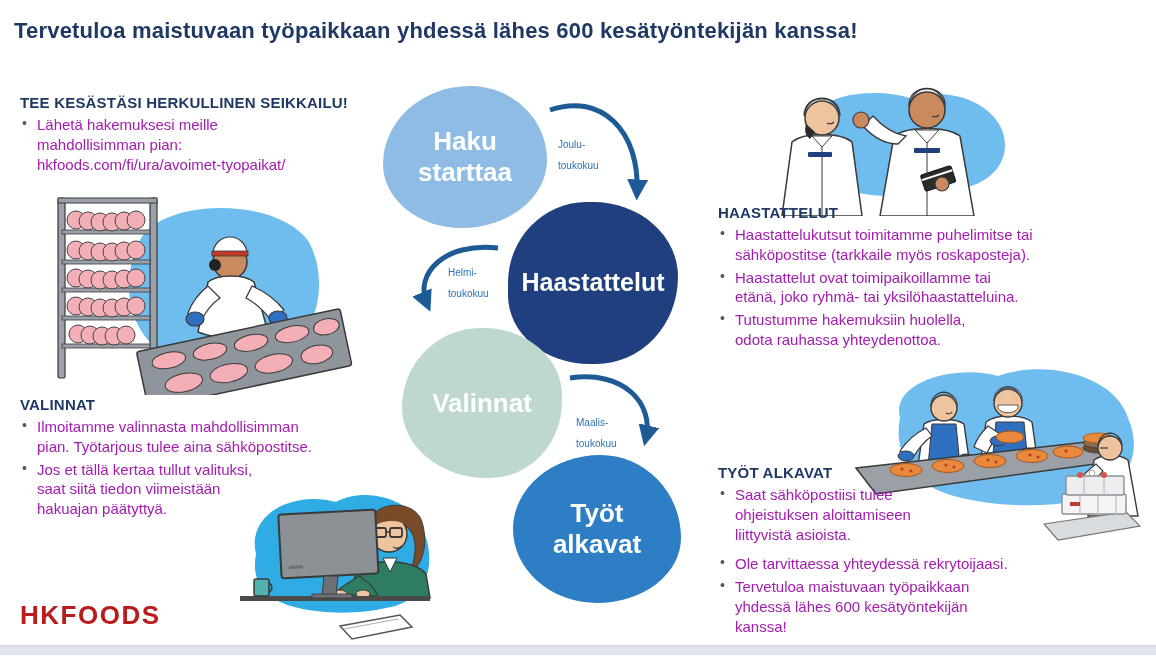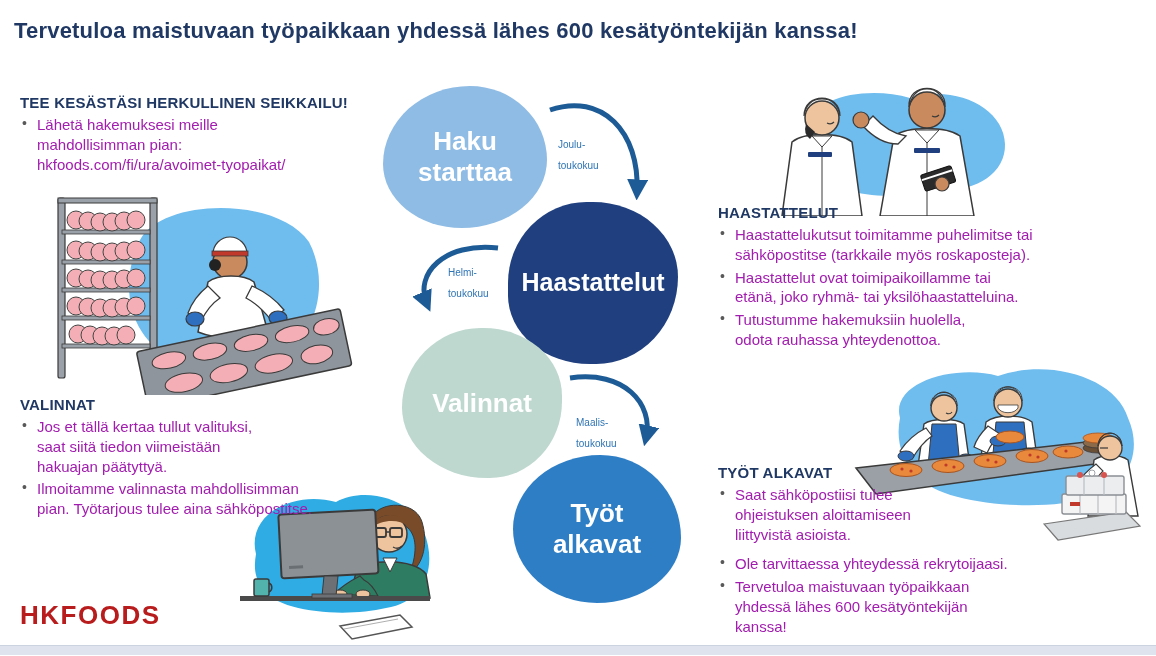--- a/index.html
+++ b/index.html
@@ -147,25 +147,25 @@
           <ellipse cx="204" cy="180" rx="19" ry="9"></ellipse>
           <ellipse cx="250" cy="180" rx="19" ry="9"></ellipse>
           <ellipse cx="294" cy="180" rx="16" ry="9"></ellipse>
       </g>
     </g>
   </svg>
 
   <div class="section sec-valinnat">
     <h2>VALINNAT</h2>
     <ul class="bullets">
+      <li>Ilmoitamme valinnasta mahdollisimman
+pian. Työtarjous tulee aina sähköpostitse.</li>
       <li>Jos et tällä kertaa tullut valituksi,
 saat siitä tiedon viimeistään
 hakuajan päätyttyä.</li>
-      <li>Ilmoitamme valinnasta mahdollisimman
-pian. Työtarjous tulee aina sähköpostitse.</li>
     </ul>
   </div>
 
   <svg class="illus illus-computer" width="215" height="172" viewBox="0 0 215 172">
     <path d="M28 78 C18 38 66 14 108 26 C136 10 186 22 196 56 C210 92 196 126 158 132 C116 142 48 136 34 112 C26 100 26 90 28 78 Z" fill="#2FACE3"></path>
     <g>
       <path d="M142 52 C138 26 186 20 194 46 C200 66 196 88 182 97 C190 74 188 60 180 52 C168 42 150 44 142 52 Z" fill="#7A4B28" stroke="#3a3a3a" stroke-width="1"></path>
       <circle cx="161" cy="58" r="18" fill="#EDC49E" stroke="#3a3a3a" stroke-width="1.5"></circle>
       <path d="M144 52 C146 36 176 34 180 50 C170 42 152 44 144 52 Z" fill="#7A4B28"></path>
       <rect x="146" y="52" width="12" height="9" rx="2" fill="none" stroke="#3a3a3a" stroke-width="1.8"></rect>

